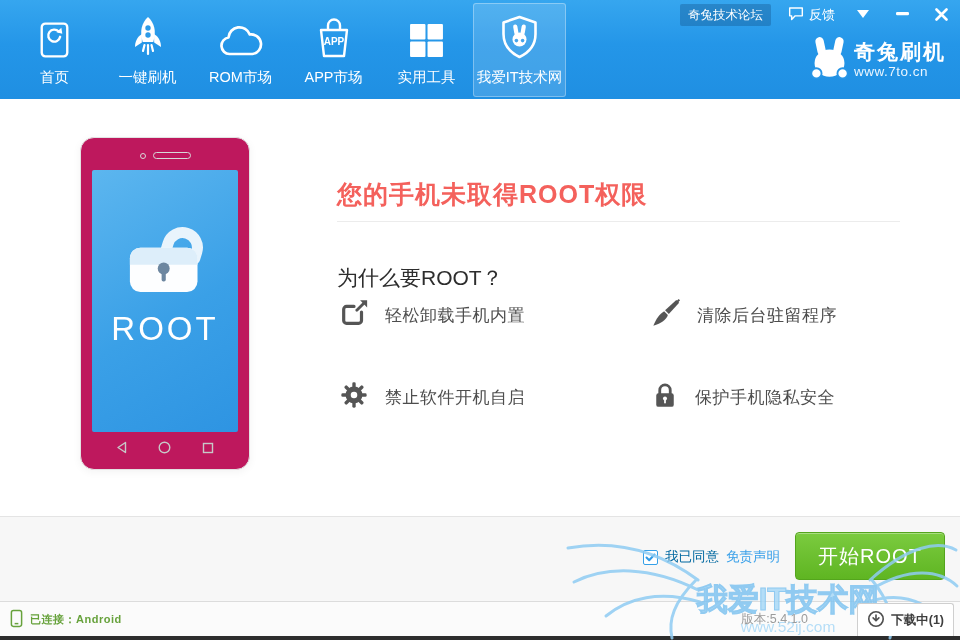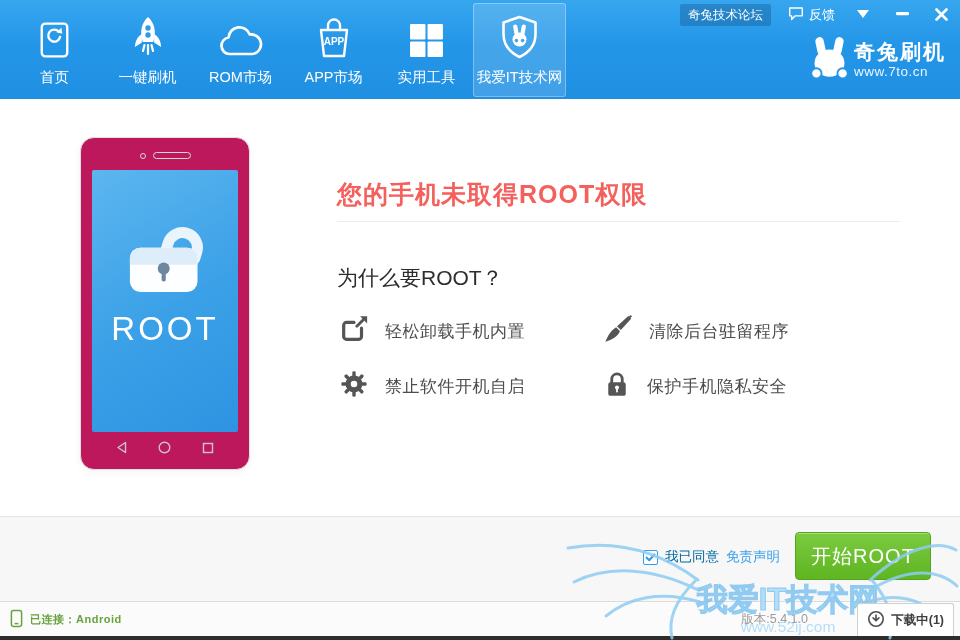--- a/index.html
+++ b/index.html
@@ -40,34 +40,34 @@
   .screen { position:absolute; left:11px; top:32px; width:146px; height:262px; border-radius:2px;
     background:linear-gradient(150deg,#5cb6ef 0%, #3aa0e7 55%, #2e94e2 100%);
     display:flex; flex-direction:column; align-items:center; }
   .screen-label { margin-top:14px; color:#fff; font-size:33px; letter-spacing:3px; }
   .androidnav { position:absolute; left:0; right:0; bottom:11px; display:flex; justify-content:center; gap:31px; }
 
   .main-title { position:absolute; left:337px; top:79px; font-size:25px; font-weight:bold;
     color:#f4615c; letter-spacing:1px; }
   .divider { position:absolute; left:337px; top:122px; width:563px; height:1px; background:#ececec; }
   .question { position:absolute; left:337px; top:165px; font-size:21px; color:#2d2d2d; }
-  .features { position:absolute; left:339px; top:215px; display:grid;
-    grid-template-columns:264px 264px; row-gap:21px; }
+  .features { position:absolute; left:339px; top:199px; display:grid;
+    grid-template-columns:264px 264px; row-gap:21px;gap:48px; }
   .feature { display:flex; align-items:center; gap:16px; height:34px; }
   .feature-label { font-size:17px; color:#4d4d4d; letter-spacing:.5px; white-space:nowrap; }
 
   
   .action-bar { position:absolute; left:0; top:516px; width:960px; height:85px;
     background:#f7f7f7; border-top:1px solid #e4e4e4; }
   .agree { position:absolute; top:31px; right:180px; display:flex; align-items:center; gap:7px; }
   .checkbox { width:15px; height:15px; background:#fff; border:1px solid #35a0e8; border-radius:2px;
     display:flex; align-items:center; justify-content:center; cursor:pointer; }
   .agree-text { font-size:13.5px; color:#0369a1; }
   .disclaimer { font-size:13.5px; color:#39a0e9; cursor:pointer; text-decoration:none; }
-  .start-root { position:absolute; left:795px; top:15px; width:136px; height:48px;
+  .start-root { position:absolute; left:795px; top:15px; width:150px; height:48px;
     background:linear-gradient(#7bcb3f, #5fb522); border:1px solid #54a51d; border-radius:4px;
     color:#fff; font-size:20px; letter-spacing:1px; cursor:pointer;
     box-shadow:inset 0 1px 0 rgba(255,255,255,.35); font-family:inherit; }
 
   
   .status-bar { position:absolute; left:0; top:601px; width:960px; height:35px;
     background:#fbfbfb; border-top:1px solid #dcdcdc; }
   .conn { position:absolute; left:10px; top:0; height:34px; display:flex; align-items:center; gap:7px; }
   .conn span { font-size:11px; font-weight:bold; color:#67a23c; letter-spacing:.5px; }
   .version { position:absolute; right:152px; top:9px; font-size:12.5px; color:#9b9b9b; }

